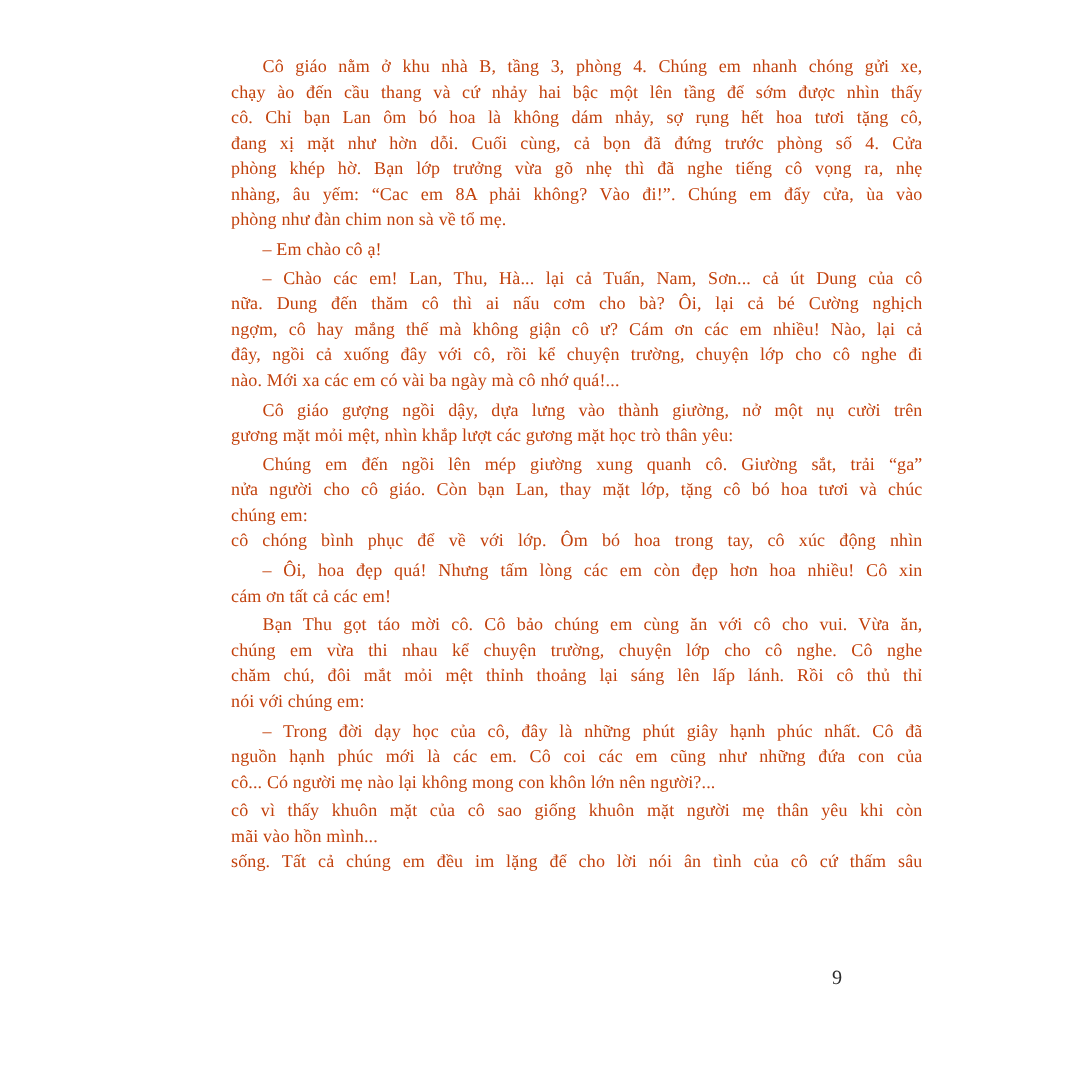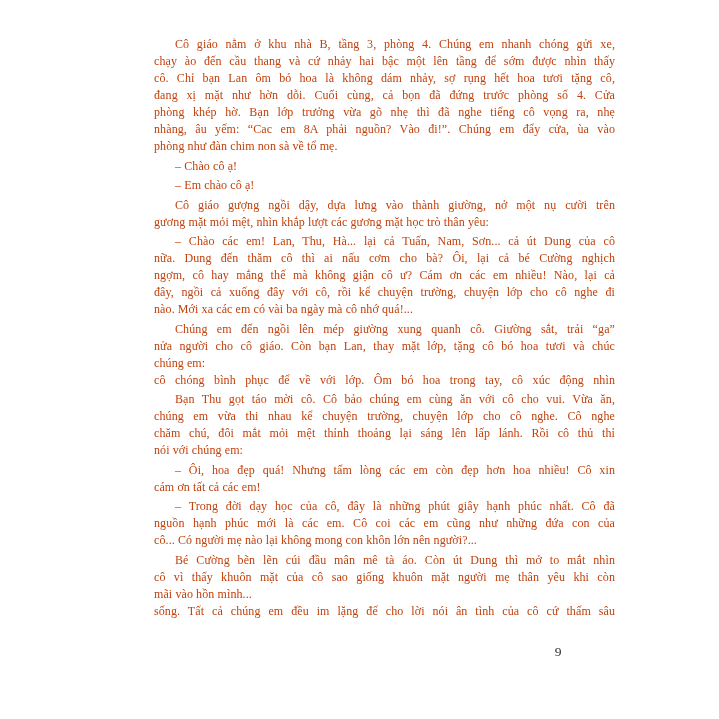--- a/index.html
+++ b/index.html
@@ -63,62 +63,58 @@
 <body>
 
 <div class="scan-page">
   <div class="text-block">
       <div class="para">
         <div class="line first">Cô giáo nằm ở khu nhà B, tầng 3, phòng 4. Chúng em nhanh chóng gửi xe,</div>
         <div class="line">chạy ào đến cầu thang và cứ nhảy hai bậc một lên tầng để sớm được nhìn thấy</div>
         <div class="line">cô. Chỉ bạn Lan ôm bó hoa là không dám nhảy, sợ rụng hết hoa tươi tặng cô,</div>
         <div class="line">đang xị mặt như hờn dỗi. Cuối cùng, cả bọn đã đứng trước phòng số 4. Cửa</div>
         <div class="line">phòng khép hờ. Bạn lớp trưởng vừa gõ nhẹ thì đã nghe tiếng cô vọng ra, nhẹ</div>
-        <div class="line">nhàng, âu yếm: “Cac em 8A phải nguồn? Vào đi!”. Chúng em đẩy cửa, ùa vào</div>
+        <div class="line">nhàng, âu yếm: “Cac em 8A phải không? Vào đi!”. Chúng em đẩy cửa, ùa vào</div>
         <div class="line last">phòng như đàn chim non sà về tổ mẹ.</div>
       </div>
       <div class="para">
-        <div class="line first last">– Chào cô ạ!</div>
-      </div>
-      <div class="para">
         <div class="line first last">– Em chào cô ạ!</div>
-      </div>
-      <div class="para">
-        <div class="line first">Cô giáo gượng ngồi dậy, dựa lưng vào thành giường, nở một nụ cười trên</div>
-        <div class="line last">gương mặt mỏi mệt, nhìn khắp lượt các gương mặt học trò thân yêu:</div>
       </div>
       <div class="para">
         <div class="line first">– Chào các em! Lan, Thu, Hà... lại cả Tuấn, Nam, Sơn... cả út Dung của cô</div>
         <div class="line">nữa. Dung đến thăm cô thì ai nấu cơm cho bà? Ôi, lại cả bé Cường nghịch</div>
         <div class="line">ngợm, cô hay mắng thế mà không giận cô ư? Cám ơn các em nhiều! Nào, lại cả</div>
         <div class="line">đây, ngồi cả xuống đây với cô, rồi kể chuyện trường, chuyện lớp cho cô nghe đi</div>
         <div class="line last">nào. Mới xa các em có vài ba ngày mà cô nhớ quá!...</div>
       </div>
       <div class="para">
+        <div class="line first">Cô giáo gượng ngồi dậy, dựa lưng vào thành giường, nở một nụ cười trên</div>
+        <div class="line last">gương mặt mỏi mệt, nhìn khắp lượt các gương mặt học trò thân yêu:</div>
+      </div>
+      <div class="para">
         <div class="line first">Chúng em đến ngồi lên mép giường xung quanh cô. Giường sắt, trải “ga”</div>
         <div class="line">nửa người cho cô giáo. Còn bạn Lan, thay mặt lớp, tặng cô bó hoa tươi và chúc</div>
         <div class="line last">chúng em:</div>
         <div class="line">cô chóng bình phục để về với lớp. Ôm bó hoa trong tay, cô xúc động nhìn</div>
+      </div>
+      <div class="para">
+        <div class="line first">– Ôi, hoa đẹp quá! Nhưng tấm lòng các em còn đẹp hơn hoa nhiều! Cô xin</div>
+        <div class="line last">cám ơn tất cả các em!</div>
       </div>
       <div class="para">
         <div class="line first">Bạn Thu gọt táo mời cô. Cô bảo chúng em cùng ăn với cô cho vui. Vừa ăn,</div>
         <div class="line">chúng em vừa thi nhau kể chuyện trường, chuyện lớp cho cô nghe. Cô nghe</div>
         <div class="line">chăm chú, đôi mắt mỏi mệt thỉnh thoảng lại sáng lên lấp lánh. Rồi cô thủ thỉ</div>
         <div class="line last">nói với chúng em:</div>
       </div>
       <div class="para">
-        <div class="line first">– Ôi, hoa đẹp quá! Nhưng tấm lòng các em còn đẹp hơn hoa nhiều! Cô xin</div>
-        <div class="line last">cám ơn tất cả các em!</div>
-      </div>
-      <div class="para">
         <div class="line first">– Trong đời dạy học của cô, đây là những phút giây hạnh phúc nhất. Cô đã</div>
         <div class="line">nguồn hạnh phúc mới là các em. Cô coi các em cũng như những đứa con của</div>
         <div class="line last">cô... Có người mẹ nào lại không mong con khôn lớn nên người?...</div>
       </div>
       <div class="para">
-        <div class="line first">Bé Cường bẽn lẽn cúi đầu mân mê tà áo. Còn út Dung thì mở to mắt nhìn</div>
         <div class="line">cô vì thấy khuôn mặt của cô sao giống khuôn mặt người mẹ thân yêu khi còn</div>
         <div class="line last">mãi vào hồn mình...</div>
         <div class="line">sống. Tất cả chúng em đều im lặng để cho lời nói ân tình của cô cứ thấm sâu</div>
       </div>
     </div>
   <div class="page-number">9</div>
 </div>
 
 </body></html>

